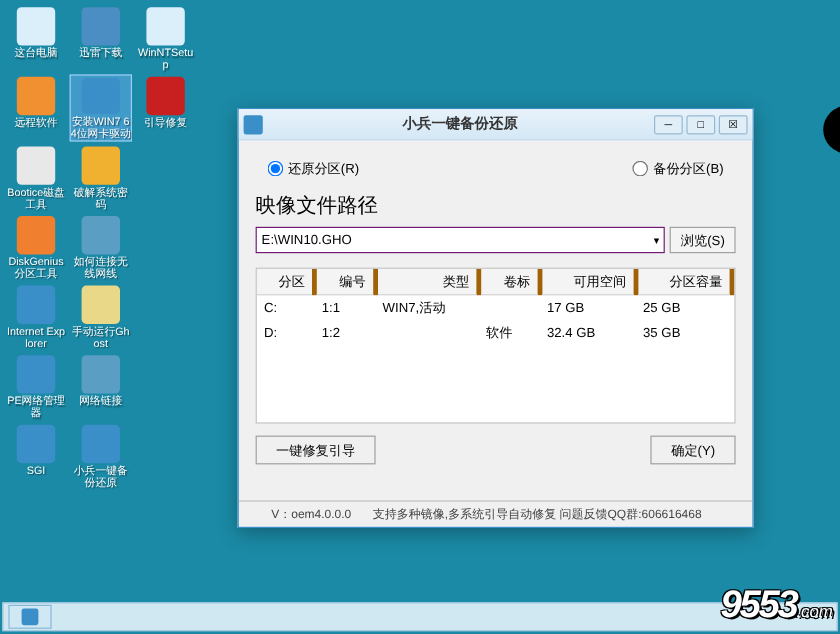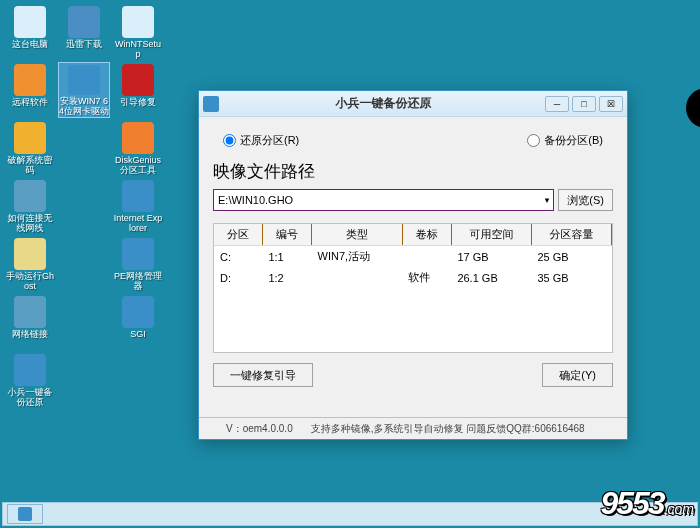--- a/index.html
+++ b/index.html
@@ -67,21 +67,21 @@
   height: 22px; padding: 0 8px; border: 1px solid #a0a0a0;
   background: #f4f4f4; font-size: 11px; cursor: pointer;
   display: flex; align-items: center;
 }
 .table-wrap {
   border: 1px solid #c0c0c0; height: 130px; background: #fff;
   overflow: hidden;
 }
 .table { width: 100%; border-collapse: collapse; font-size: 11px; }
 .table th {
-  text-align: center; padding: 3px 6px; border-right: 1px solid #a16207;
+  text-align: right; padding: 3px 6px; border-right: 4px solid #a16207;
   border-bottom: 1px solid #d8d8d8; background: #f4f4f4; font-weight: normal;
 }
 .table td { padding: 3px 6px; }
 .button-row { display: flex; justify-content: space-between; margin-top: 10px; }
 .btn {
   height: 24px; padding: 0 16px; border: 1px solid #a0a0a0;
   background: #f0f0f0; font-size: 11px; cursor: pointer;
   display: flex; align-items: center;
 }
 .statusbar {
@@ -136,20 +136,24 @@
           <div class="ico" style="background: rgb(240, 144, 48);"></div>
           <div class="label">远程软件</div>
         </div>
         <div class="desktop-icon selected">
           <div class="ico" style="background: rgb(58, 143, 200);"></div>
           <div class="label">安装WIN7 64位网卡驱动</div>
         </div>
         <div class="desktop-icon">
           <div class="ico" style="background: rgb(200, 32, 32);"></div>
           <div class="label">引导修复</div>
+        </div>
+        <div class="desktop-icon">
+          <div class="ico" style="background: rgb(232, 232, 232);"></div>
+          <div class="label">Bootice磁盘工具</div>
         </div>
         <div class="desktop-icon">
           <div class="ico" style="background: rgb(240, 176, 48);"></div>
           <div class="label">破解系统密码</div>
         </div>
         <div style="visibility: hidden;"></div>
         <div class="desktop-icon">
           <div class="ico" style="background: rgb(240, 128, 48);"></div>
           <div class="label">DiskGenius分区工具</div>
         </div>
@@ -234,21 +238,21 @@
                 <td>WIN7,活动</td>
                 <td></td>
                 <td>17 GB</td>
                 <td>25 GB</td>
               </tr>
               <tr>
                 <td>D:</td>
                 <td>1:2</td>
                 <td></td>
                 <td>软件</td>
-                <td>26.1 GB</td>
+                <td>32.4 GB</td>
                 <td>35 GB</td>
               </tr>
             </tbody>
         </table>
       </div>
       <div class="button-row">
         <div class="btn">一键修复引导</div>
         <div class="btn">确定(Y)</div>
       </div>
     </div>

